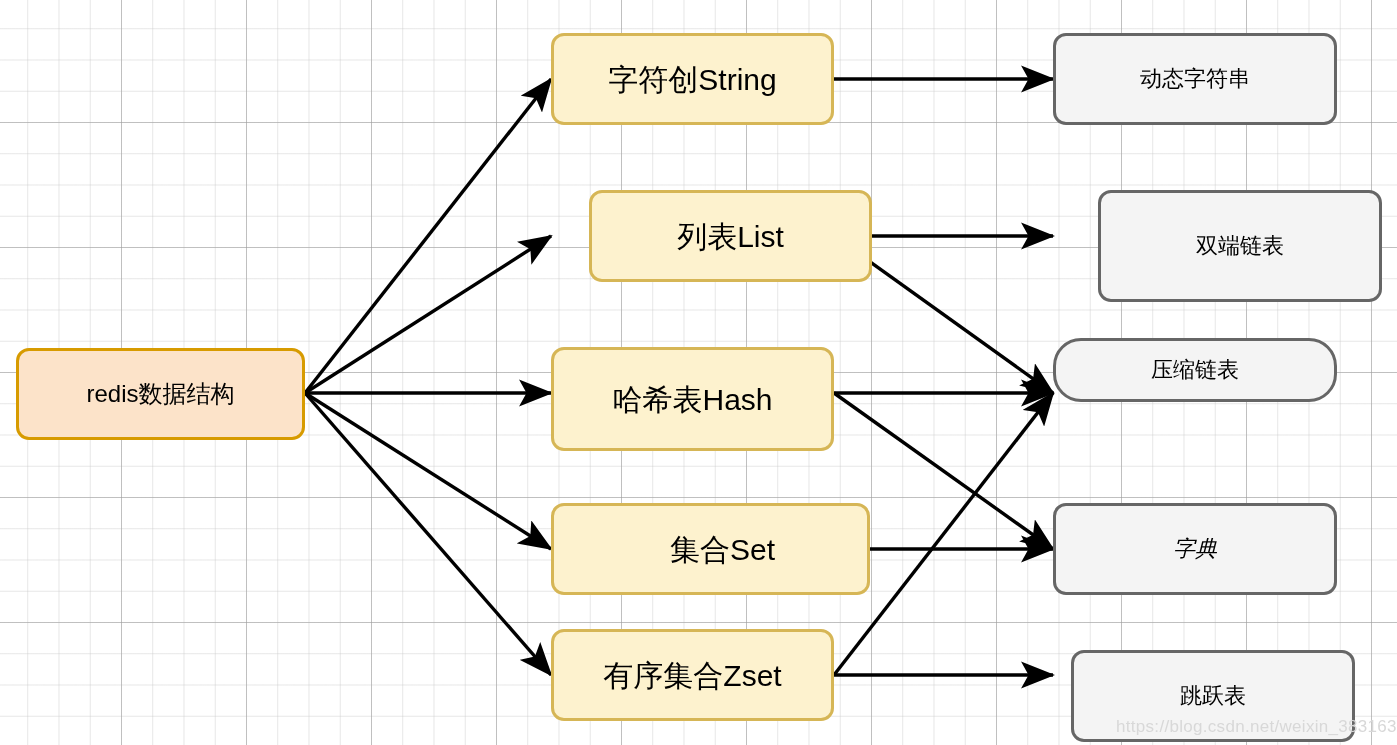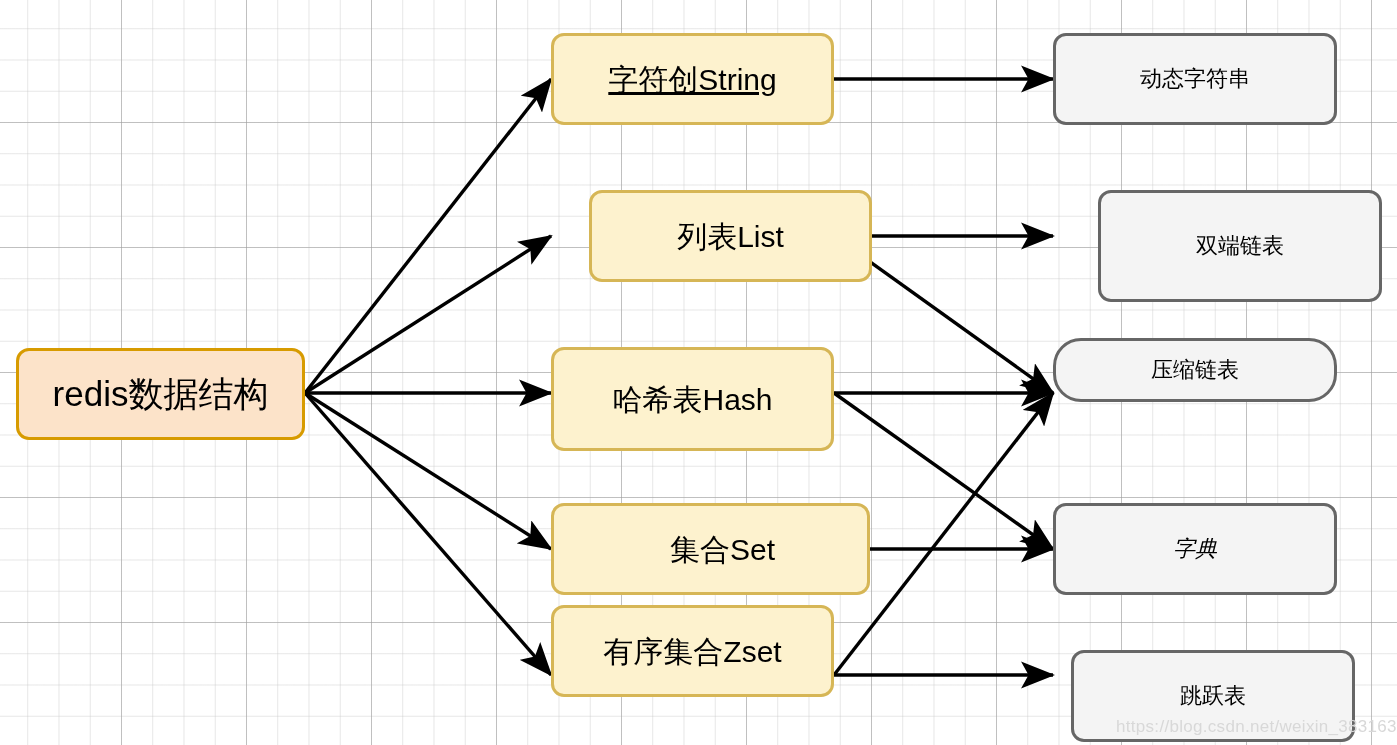--- a/index.html
+++ b/index.html
@@ -48,21 +48,21 @@
     line-height: 1.1;
     white-space: nowrap;
   }
   .node-label {
     display: block;
   }
   .node.root {
     background: #fce3c9;
     border: 3px solid #d79b00;
     color: #000000;
-    font-size: 35px;
+    font-size: 24px;
   }
   .node.mid {
     background: #fdf2ce;
     border: 3px solid #d6b656;
     color: #000000;
     font-size: 30px;
   }
   .node.leaf {
     background: #f4f4f4;
     border: 3px solid #666666;
@@ -103,33 +103,33 @@
         <line x1="834" y1="549" x2="1053" y2="549" stroke="#000000" stroke-width="3.4" marker-end="url(#arrowhead)"></line>
         <line x1="834" y1="675" x2="1053" y2="393" stroke="#000000" stroke-width="3.4" marker-end="url(#arrowhead)"></line>
         <line x1="834" y1="675" x2="1053" y2="675" stroke="#000000" stroke-width="3.4" marker-end="url(#arrowhead)"></line>
       </g>
   </svg>
 
   <div id="node-layer">
       <div class="node root" style="left: 16px; top: 348px; width: 289px; height: 92px;">
         <span class="node-label">redis数据结构</span>
       </div>
-      <div class="node mid" style="left: 551px; top: 33px; width: 283px; height: 92px; text-decoration: underline;">
+      <div class="node mid" style="left: 551px; top: 33px; width: 283px; height: 92px;">
         <span class="node-label">字符创String</span>
       </div>
       <div class="node mid" style="left: 551px; top: 190px; width: 283px; height: 92px; margin-left: 38px;">
         <span class="node-label">列表List</span>
       </div>
       <div class="node mid" style="left: 551px; top: 347px; width: 283px; height: 104px;">
         <span class="node-label">哈希表Hash</span>
       </div>
       <div class="node mid" style="left: 551px; top: 503px; width: 319px; height: 92px; padding-left: 24px;">
         <span class="node-label">集合Set</span>
       </div>
-      <div class="node mid" style="left: 551px; top: 605px; width: 283px; height: 92px;">
+      <div class="node mid" style="left: 551px; top: 629px; width: 283px; height: 92px;">
         <span class="node-label">有序集合Zset</span>
       </div>
       <div class="node leaf" style="left: 1053px; top: 33px; width: 284px; height: 92px;">
         <span class="node-label">动态字符串</span>
       </div>
       <div class="node leaf" style="left: 1053px; top: 190px; width: 284px; height: 112px; margin-left: 45px;">
         <span class="node-label">双端链表</span>
       </div>
       <div class="node leaf" style="left: 1053px; top: 338px; width: 284px; height: 64px; border-radius: 28px;">
         <span class="node-label">压缩链表</span>

